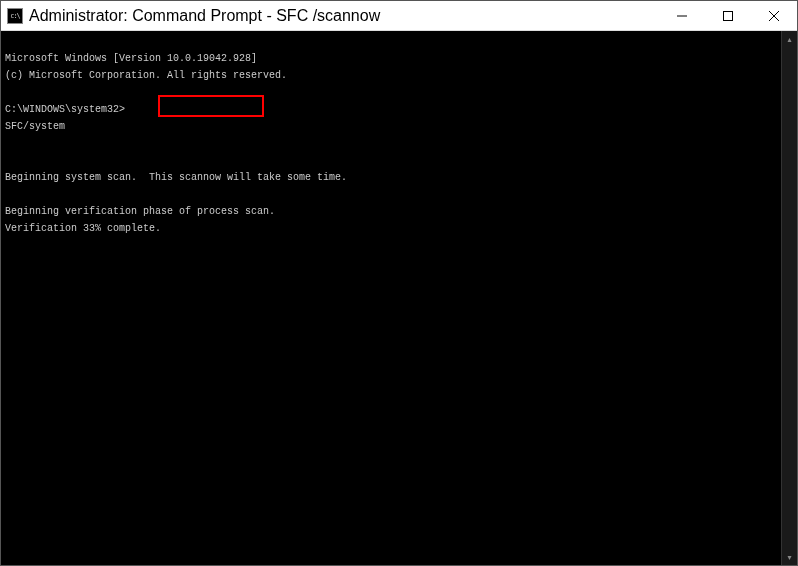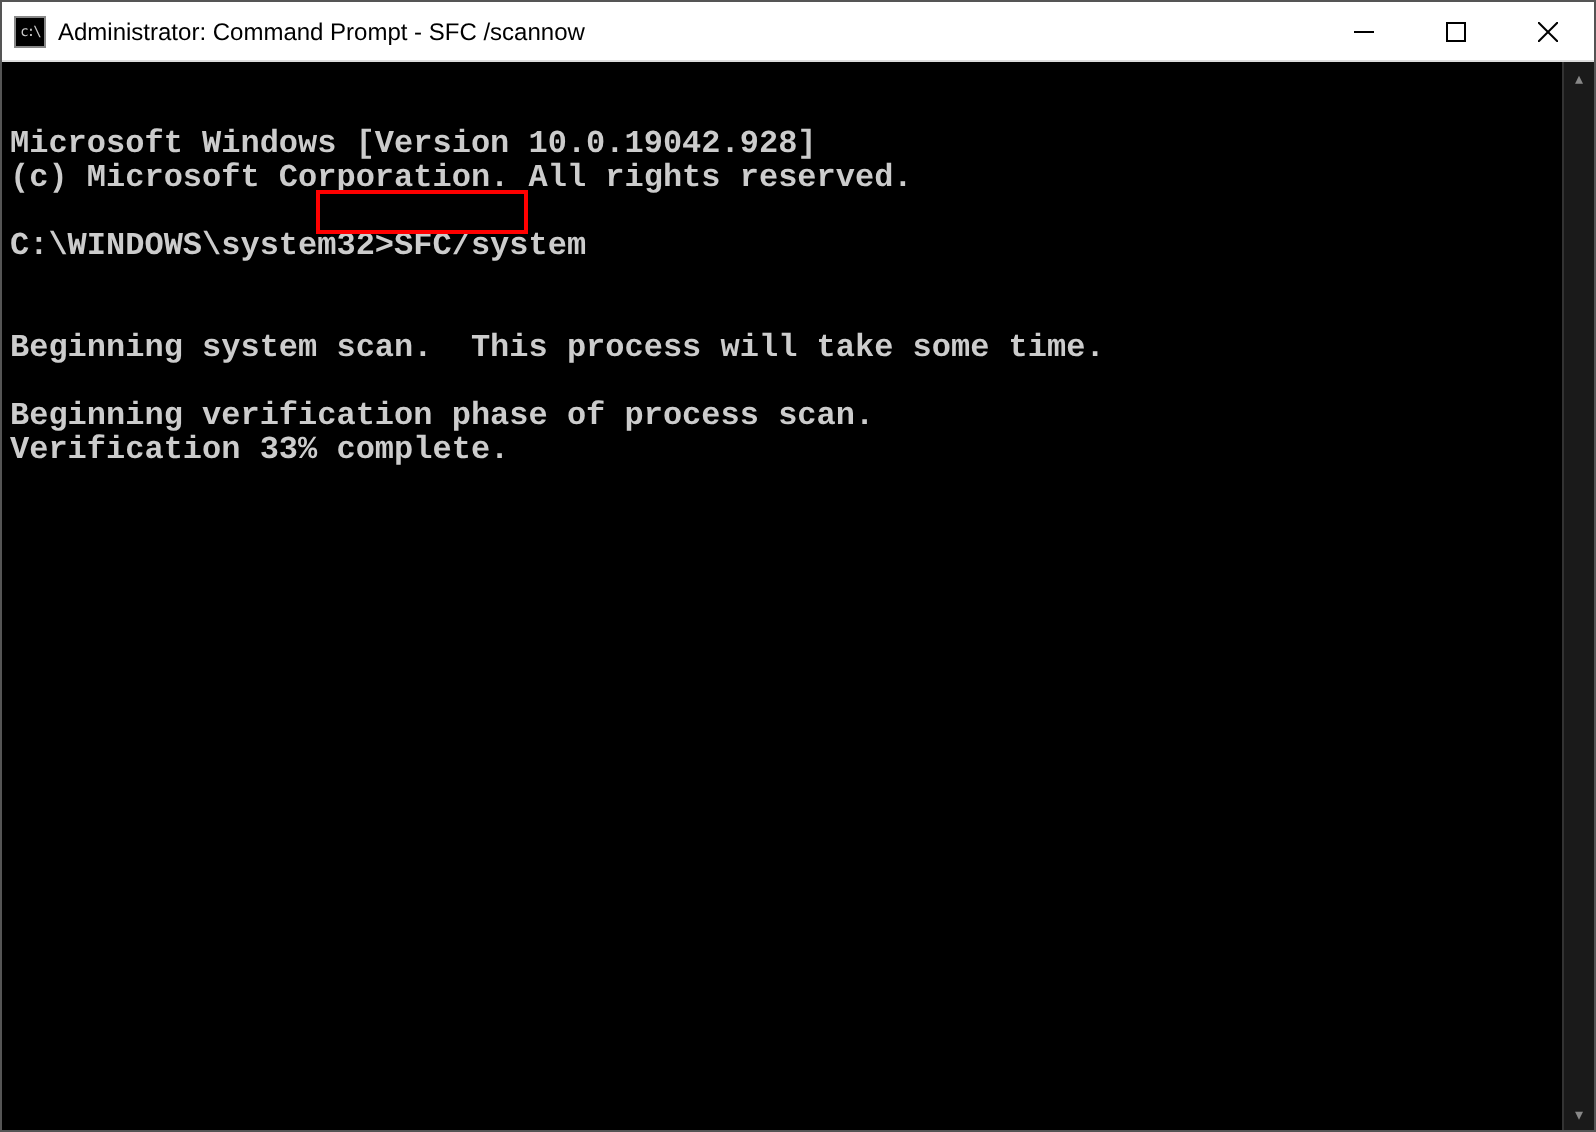--- a/index.html
+++ b/index.html
@@ -31,21 +31,21 @@
       margin-right: 6px;
       display: flex;
       align-items: center;
       justify-content: center;
       font-size: 7px;
       color: #ccc;
       font-family: "Consolas", monospace;
       letter-spacing: -1px;
     }
     .titlebar-title {
-      font-size: 12px;
+      font-size: 16px;
       color: #000;
       flex: 1;
     }
     .titlebar-controls {
       display: flex;
       height: 100%;
     }
     .titlebar-btn {
       width: 46px;
       height: 100%;
@@ -64,28 +64,27 @@
     }
     .terminal {
       width: 100%;
       height: calc(100% - 30px);
       background: #000;
       position: relative;
       display: flex;
     }
     .terminal-content {
       flex: 1;
-      padding: 16px 4px;
+      padding: 2px 4px;
       font-family: "Consolas", "Courier New", monospace;
-      font-size: 16px;
+      font-size: 10px;
       line-height: 17px;
       color: #ccc;
       white-space: pre;
       overflow: hidden;
-      font-weight: bold;
     }
     .scrollbar {
       width: 16px;
       background: #1a1a1a;
       position: relative;
       border-left: 1px solid #333;
     }
     .scrollbar-arrow {
       width: 100%;
       height: 16px;
@@ -95,20 +94,21 @@
       font-size: 8px;
       color: #888;
     }
     .highlight-box {
       position: absolute;
       border: 2px solid #ff0000;
       pointer-events: none;
     }
     .prompt-line {
       display: flex;
+      flex-direction: column;
     }
   </style>
 </head>
 <body>
 
 <div class="titlebar">
   <div class="titlebar-icon">c:\</div>
   <div class="titlebar-title">Administrator: Command Prompt - SFC /scannow</div>
   <div class="titlebar-controls">
     <div class="titlebar-btn">
@@ -130,21 +130,21 @@
   </div>
 </div>
 
 <div class="terminal">
   <div class="terminal-content">
 <span>Microsoft Windows [Version 10.0.19042.928]</span>
 <span>(c) Microsoft Corporation. All rights reserved.</span>
 <span></span>
 <span class="prompt-line"><span>C:\WINDOWS\system32&gt;</span><span>SFC/system</span></span>
 <span></span>
-<span>Beginning system scan.  This process will take some time.</span>
+<span>Beginning system scan.  This scannow will take some time.</span>
 <span></span>
 <span>Beginning verification phase of process scan.</span>
 <span>Verification 33% complete.</span>
   </div>
   <div class="scrollbar">
     <div class="scrollbar-arrow" style="position:absolute;top:0;">▴</div>
     <div class="scrollbar-arrow" style="position:absolute;bottom:0;">▾</div>
   </div>
   <div class="highlight-box" style="left:157px;top:64px;width:106px;height:22px;"></div>
 </div>

